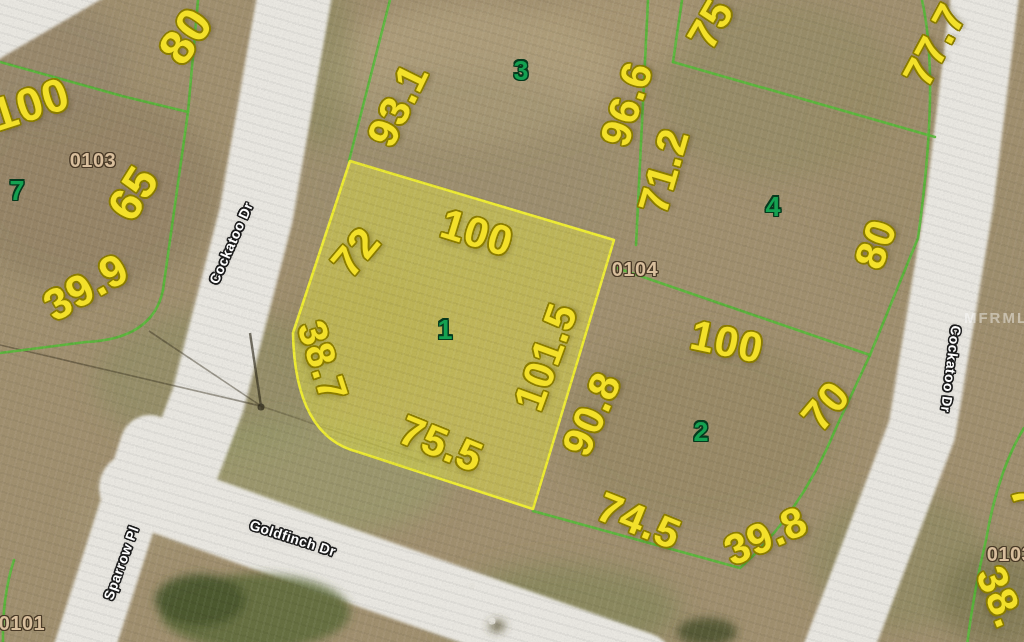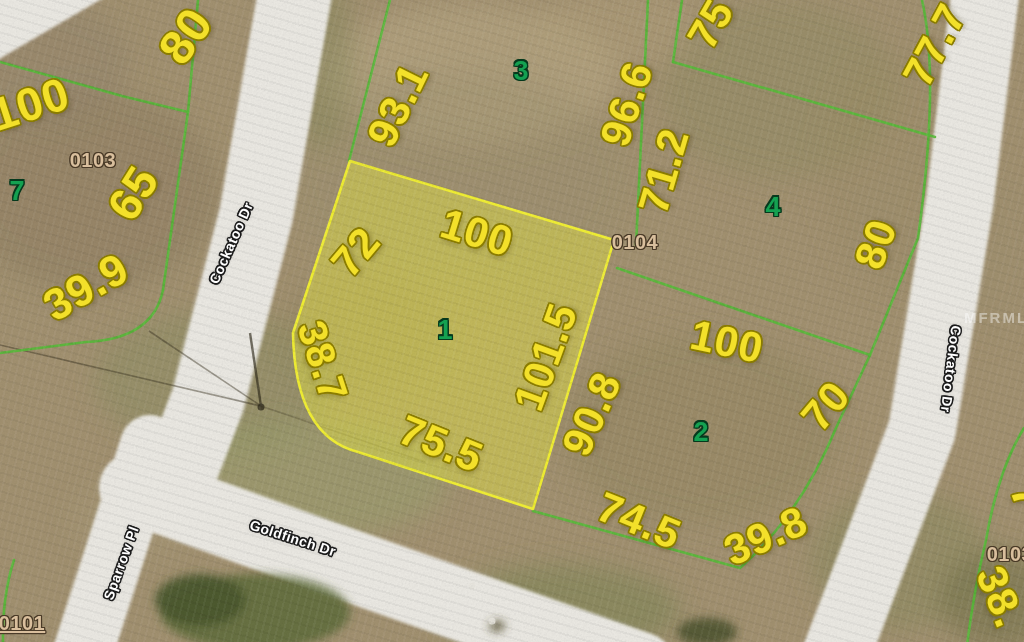--- a/index.html
+++ b/index.html
@@ -156,22 +156,22 @@
       <div class="lbl dim" style="left: 323px; top: 361px; transform: translate(-50%, -50%) rotate(72deg); font-size: 40px;">38.7</div>
       <div class="lbl dim" style="left: 441px; top: 444px; transform: translate(-50%, -50%) rotate(22deg); font-size: 42px;">75.5</div>
       <div class="lbl dim" style="left: 1000px; top: 597px; transform: translate(-50%, -50%) rotate(68deg); font-size: 42px;">38.</div>
       <div class="lbl dim" style="left: 1027px; top: 496px; transform: translate(-50%, -50%) rotate(68deg); font-size: 42px;">7</div>
       <div class="lbl lot" style="left: 17px; top: 191px; transform: translate(-50%, -50%) rotate(0deg);">7</div>
       <div class="lbl lot" style="left: 521px; top: 71px; transform: translate(-50%, -50%) rotate(0deg);">3</div>
       <div class="lbl lot" style="left: 773px; top: 207px; transform: translate(-50%, -50%) rotate(0deg);">4</div>
       <div class="lbl lot" style="left: 445px; top: 330px; transform: translate(-50%, -50%) rotate(0deg);">1</div>
       <div class="lbl lot" style="left: 701px; top: 432px; transform: translate(-50%, -50%) rotate(0deg);">2</div>
       <div class="lbl plat" style="left: 93px; top: 160px; transform: translate(-50%, -50%) rotate(0deg);">0103</div>
-      <div class="lbl plat" style="left: 627px; top: 242px; transform: translate(-50%, -50%) rotate(0deg); padding-left: 16px;">0104</div>
+      <div class="lbl plat" style="left: 627px; top: 269px; transform: translate(-50%, -50%) rotate(0deg); padding-left: 16px;">0104</div>
       <div class="lbl plat" style="left: 1010px; top: 554px; transform: translate(-50%, -50%) rotate(0deg);">0103</div>
-      <div class="lbl plat" style="left: 22px; top: 623px; transform: translate(-50%, -50%) rotate(0deg); text-decoration: underline;">0101</div>
+      <div class="lbl plat" style="left: 22px; top: 623px; transform: translate(-50%, -50%) rotate(0deg);">0101</div>
       <div class="lbl street" style="left: 231px; top: 243px; transform: translate(-50%, -50%) rotate(-66deg);">Cockatoo Dr</div>
       <div class="lbl street" style="left: 951px; top: 369px; transform: translate(-50%, -50%) rotate(97deg);">Cockatoo Dr</div>
       <div class="lbl street" style="left: 121px; top: 563px; transform: translate(-50%, -50%) rotate(-70deg);">Sparrow Pl</div>
       <div class="lbl street" style="left: 293px; top: 538px; transform: translate(-50%, -50%) rotate(18deg);">Goldfinch Dr</div>
       <div class="lbl wm" style="left: 1002px; top: 317px; transform: translate(-50%, -50%) rotate(0deg);">MFRMLS</div>
     </div>
 </div>
 
 </body></html>

